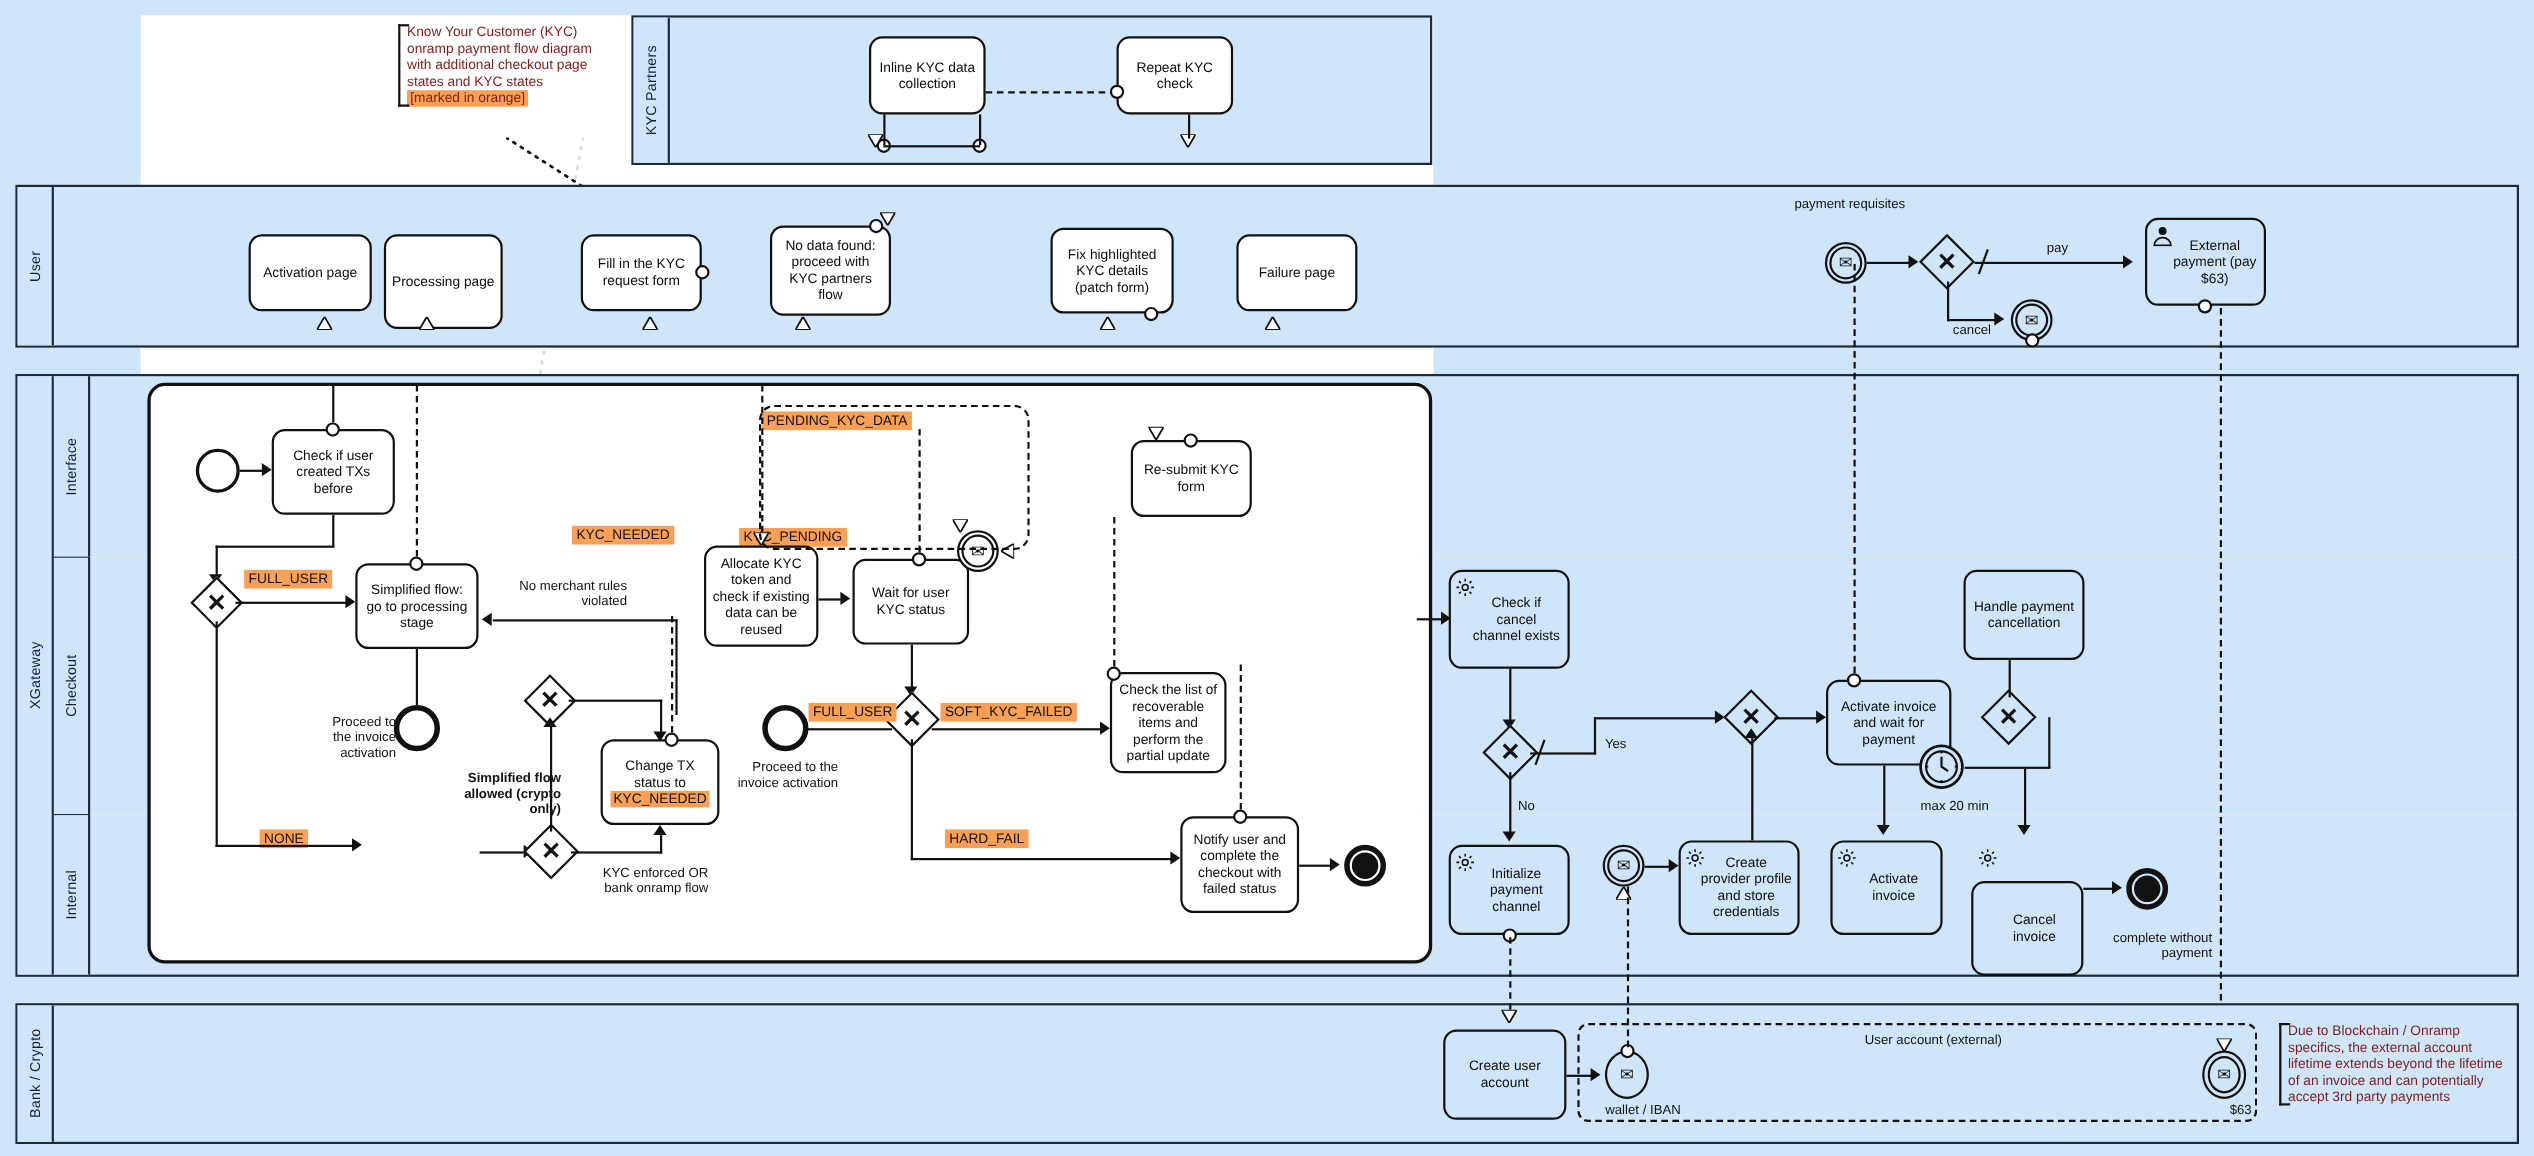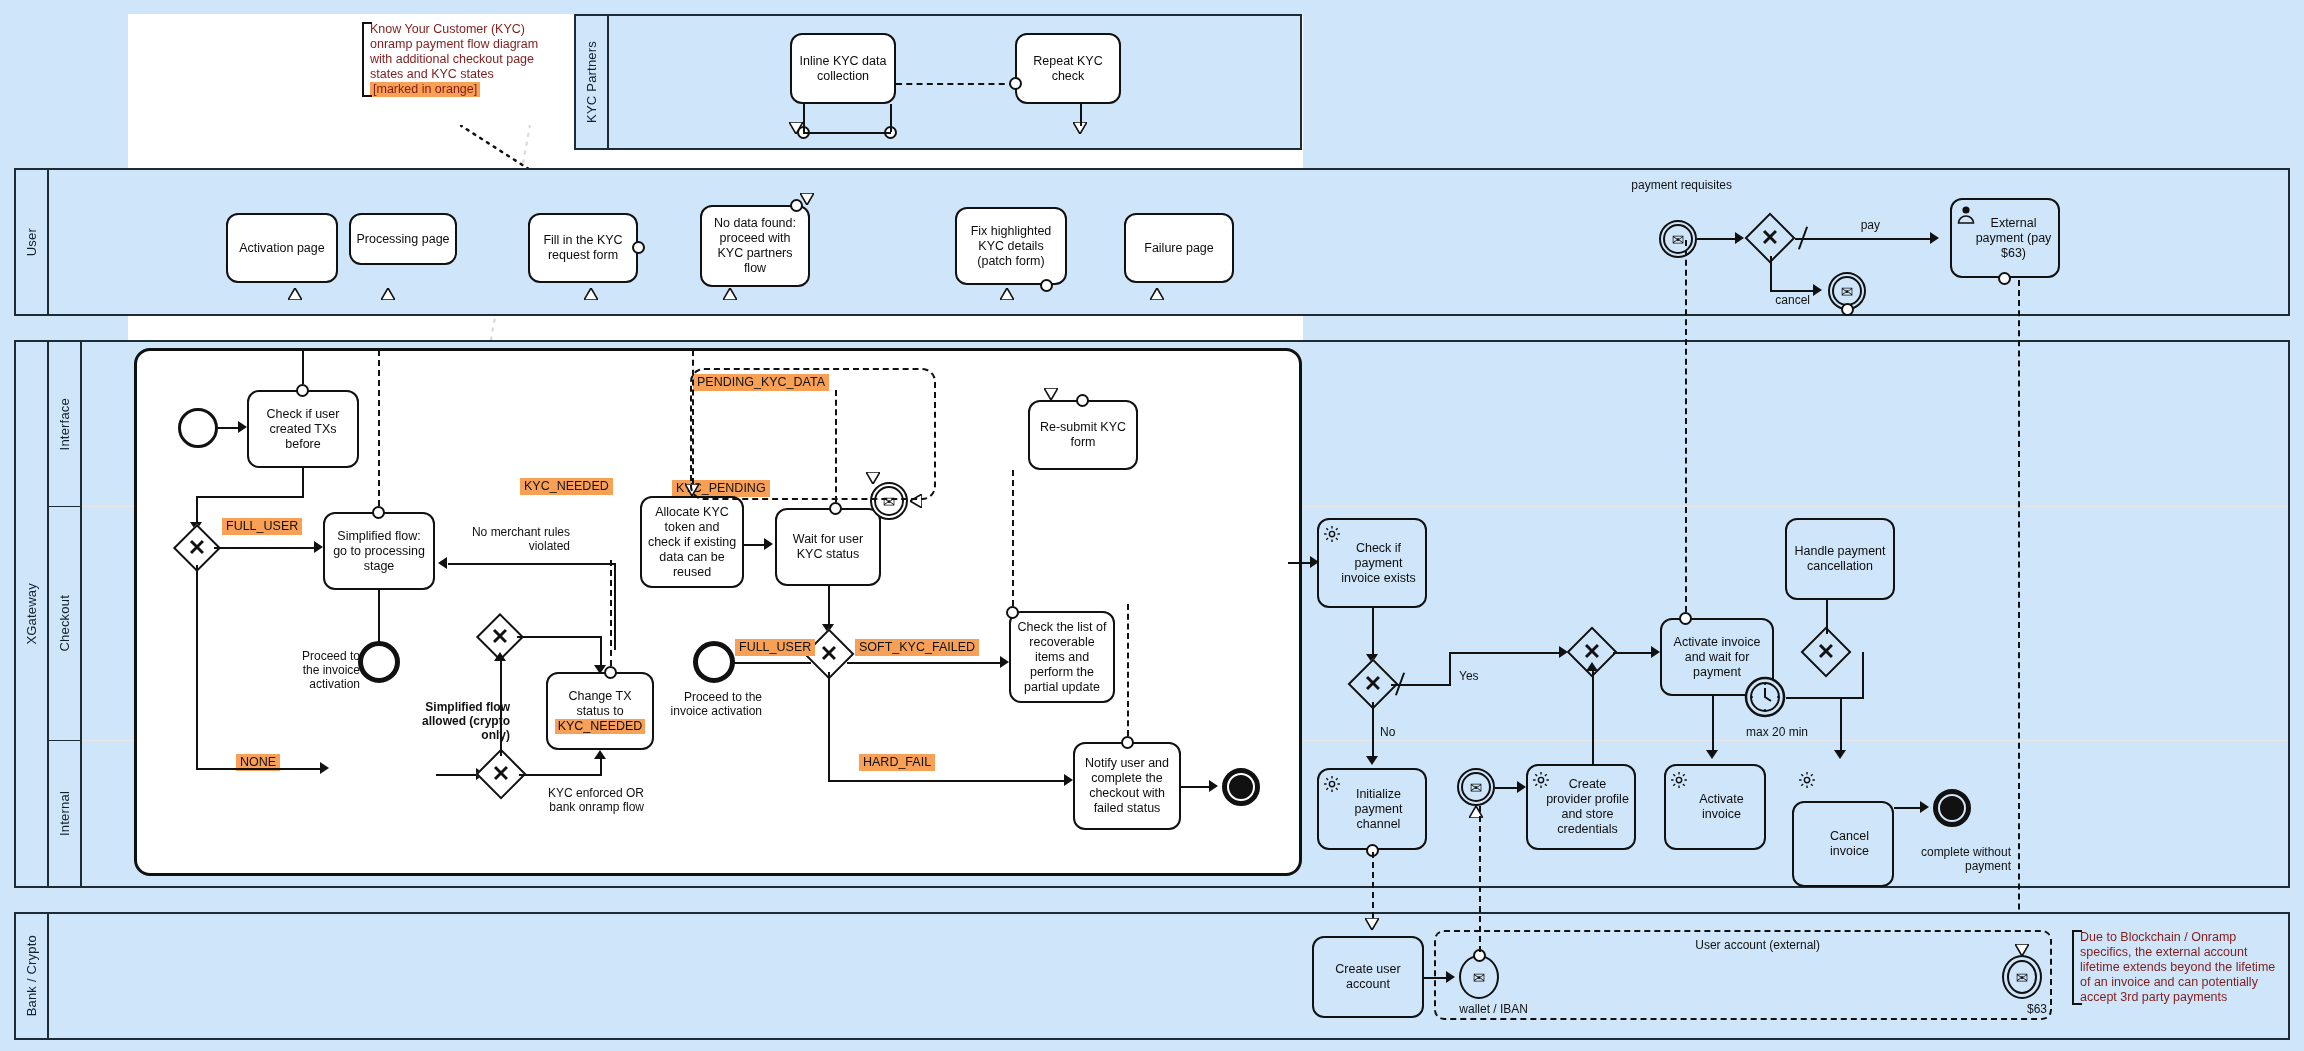--- a/index.html
+++ b/index.html
@@ -143,21 +143,21 @@
   </div>
 
   <div class="abs pool" style="left:14px;top:168px;width:2276px;height:148px;"></div>
   <div class="abs lane-hdr" style="left:16px;top:170px;width:33px;height:144px;">
     <span>User</span>
   </div>
 
   <div class="abs task" style="left:226px;top:213px;width:112px;height:70px;">
     <span class="lbl">Activation page</span>
   </div>
-  <div class="abs task" style="left:349px;top:213px;width:108px;height:52px;">
+  <div class="abs task" style="left:349px;top:213px;width:108px;height:86px;">
     <span class="lbl">Processing page</span>
   </div>
   <div class="abs task" style="left:528px;top:213px;width:110px;height:70px;">
     <span class="lbl">Fill in the KYC request form</span>
   </div>
   <div class="abs task" style="left:700px;top:205px;width:110px;height:82px;">
     <span class="lbl">No data found: proceed with KYC partners flow</span>
   </div>
   <div class="abs task" style="left:955px;top:207px;width:112px;height:78px;">
     <span class="lbl">Fix highlighted KYC details (patch form)</span>
@@ -421,21 +421,21 @@
 
   <div class="abs ln h" style="left:1181px;top:786px;width:30px;"></div>
   <div class="abs arrow ar-r" style="left:1209px;top:780px;"></div>
   <div class="abs ev end" style="left:1222px;top:768px;width:38px;height:38px;"></div>
   <div class="abs" style="left:1227px;top:773px;width:28px;height:28px;border-radius:50%;border:2px solid #fff;"></div>
 
   <div class="abs ln h" style="left:1288px;top:562px;width:24px;"></div>
   <div class="abs arrow ar-r" style="left:1310px;top:556px;"></div>
 
   <div class="abs task blue" style="left:1317px;top:518px;width:110px;height:90px;padding-left:18px;">
-    <span class="lbl">Check if payment invoice exists</span>
+    <span class="lbl">Check if cancel channel exists</span>
   </div>
   <div class="abs gear" style="left:1322px;top:524px;">
     <svg width="20" height="20" viewBox="0 0 24 24" fill="none" stroke="#111" stroke-width="1.7">
       <circle cx="12" cy="12" r="3.2"></circle>
       <path d="M12 2.5v3M12 18.5v3M2.5 12h3M18.5 12h3M5.2 5.2l2.1 2.1M16.7 16.7l2.1 2.1M18.8 5.2l-2.1 2.1M7.3 16.7l-2.1 2.1"></path>
     </svg>
   </div>
 
   <div class="abs ln v" style="left:1372px;top:608px;height:50px;"></div>
   <div class="abs arrow ar-d" style="left:1366px;top:654px;"></div>

